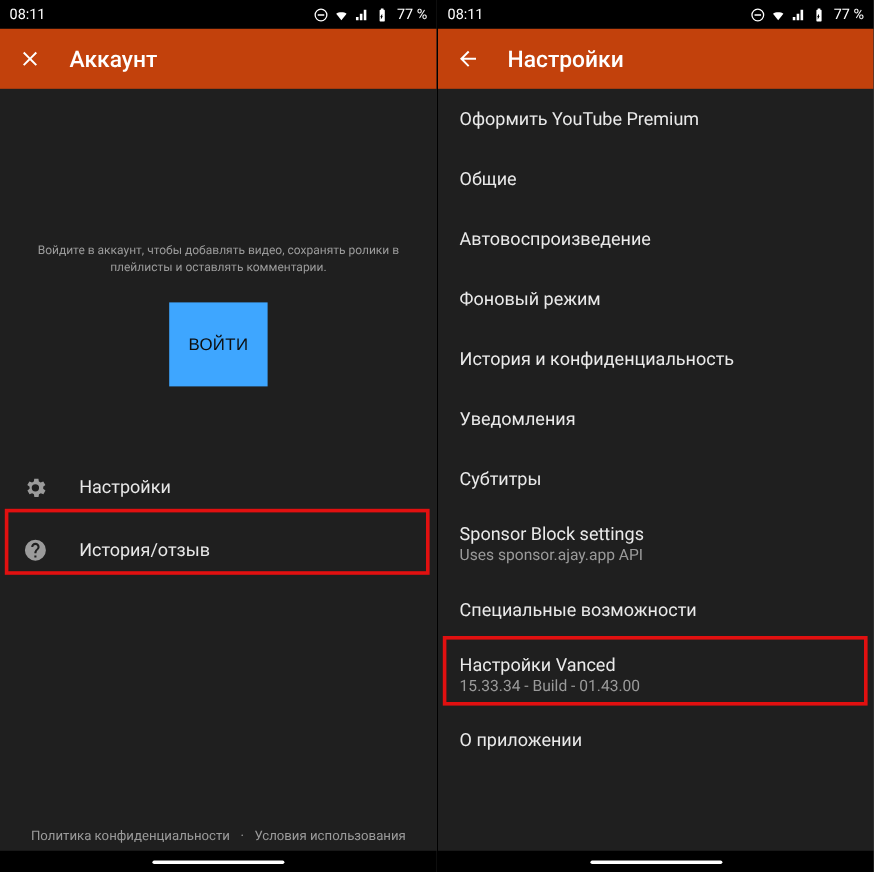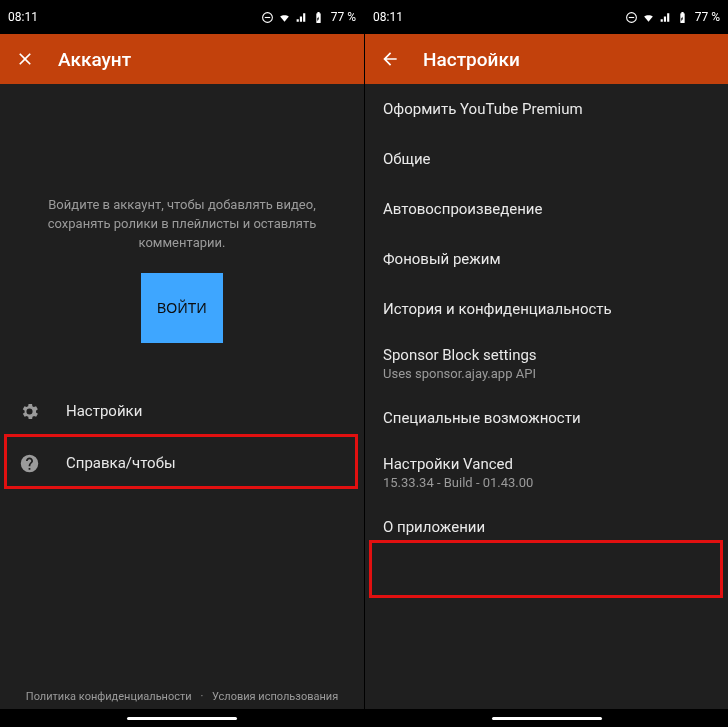--- a/index.html
+++ b/index.html
@@ -16,21 +16,21 @@
     background: #1f1f1f;
     position: relative;
     overflow: hidden;
     display: flex;
     flex-direction: column;
   }
   .phone + .phone { border-left: 1px solid #000; }
 
   
   .statusbar {
-    height: 34px;
+    height: 24px;
     background: #000;
     color: #fff;
     display: flex;
     align-items: center;
     font-size: 12px;
     padding: 12px 8px;
   }
   .statusbar .time { flex: 0 0 auto; }
   .statusbar .spacer { flex: 1; }
   .statusbar .icons { display: flex; align-items: center; gap: 4px; }
@@ -62,21 +62,21 @@
     flex: 1;
     display: flex;
     flex-direction: column;
     align-items: center;
     justify-content: center;
     padding: 0 24px;
     margin-top: 90px;
   }
   .signin-text {
     color: #9b9b9b;
-    font-size: 13px;
+    font-size: 10px;
     line-height: 1.45;
     text-align: center;
     margin-bottom: 20px;
   }
   .signin-btn {
     background: #3ea6ff;
     color: #0d0d0d;
     border: none;
     padding: 27px 16px;
     font-size: 14px;
@@ -192,21 +192,21 @@
             </svg>
         </span>
         <span>Настройки</span>
       </div>
       <div class="list-item">
         <span class="li-icon">
           <svg viewBox="0 0 24 24">
               <path d="M12 2a10 10 0 100 20 10 10 0 000-20zm1 17h-2v-2h2v2zm2.1-7.8l-.9.9c-.7.8-1.2 1.4-1.2 2.9h-2v-.5c0-1.1.5-2.1 1.2-2.9l1.2-1.3c.4-.3.6-.8.6-1.3 0-1.1-.9-2-2-2s-2 .9-2 2H8c0-2.2 1.8-4 4-4s4 1.8 4 4c0 .9-.4 1.7-.9 2.2z"></path>
             </svg>
         </span>
-        <span>Справка/чтобы</span>
+        <span>История/отзыв</span>
       </div>
     </div>
 
     <div class="highlight-red" style="left:4px; top:350px; width:354px; height:55px;"></div>
 
     <div style="flex:1"></div>
 
     <div class="footer">
       <span>Политика конфиденциальности</span>
       <span>·</span>
@@ -247,20 +247,22 @@
     </span>
     <span class="title">Настройки</span>
   </div>
 
   <div class="settings-list" style="position:relative">
     <div class="setting-item"><span>Оформить YouTube Premium</span></div>
     <div class="setting-item"><span>Общие</span></div>
     <div class="setting-item"><span>Автовоспроизведение</span></div>
     <div class="setting-item"><span>Фоновый режим</span></div>
     <div class="setting-item"><span>История и конфиденциальность</span></div>
+    <div class="setting-item"><span>Уведомления</span></div>
+    <div class="setting-item"><span>Субтитры</span></div>
     <div class="setting-item two-line">
       <div>Sponsor Block settings</div>
       <div class="setting-sub">Uses sponsor.ajay.app API</div>
     </div>
     <div class="setting-item"><span>Специальные возможности</span></div>
     <div class="setting-item two-line">
       <div>Настройки Vanced</div>
       <div class="setting-sub">15.33.34 - Build - 01.43.00</div>
     </div>
     <div class="setting-item"><span>О приложении</span></div>

